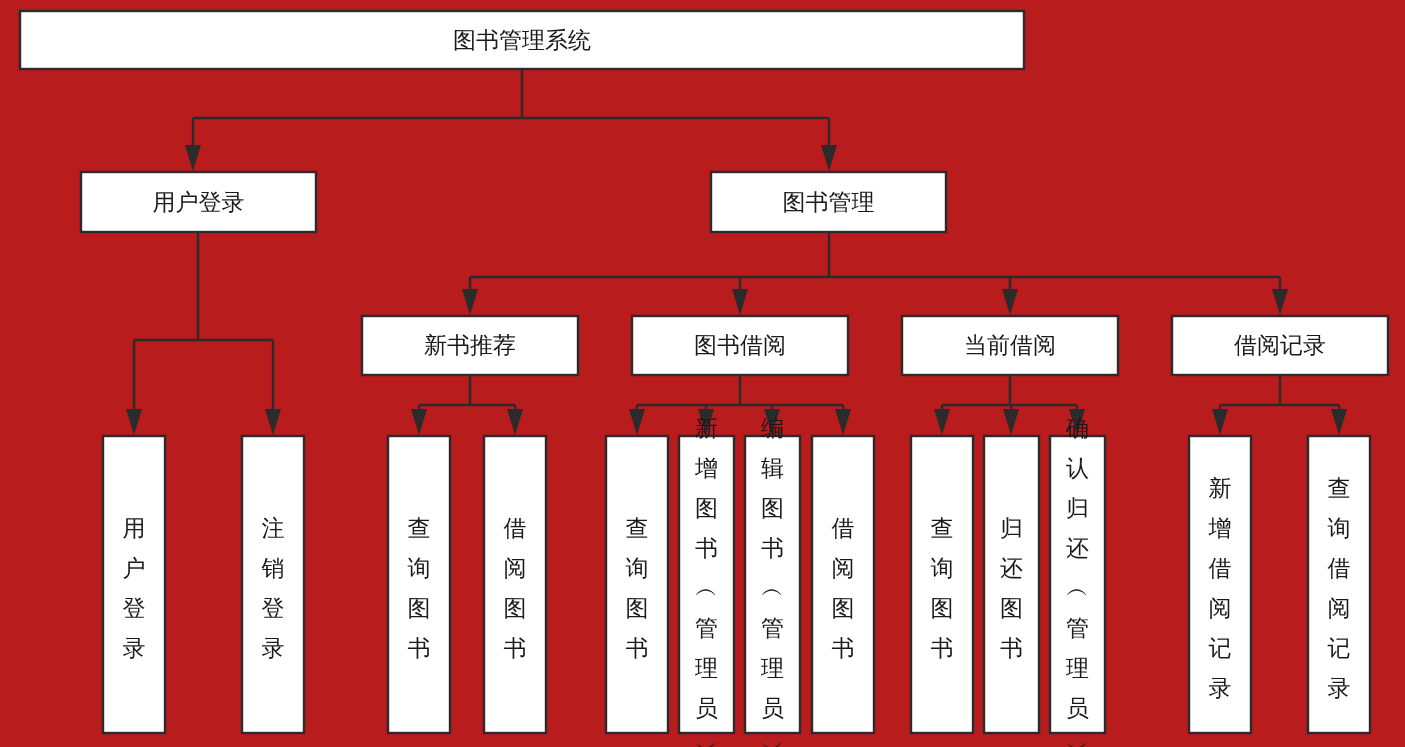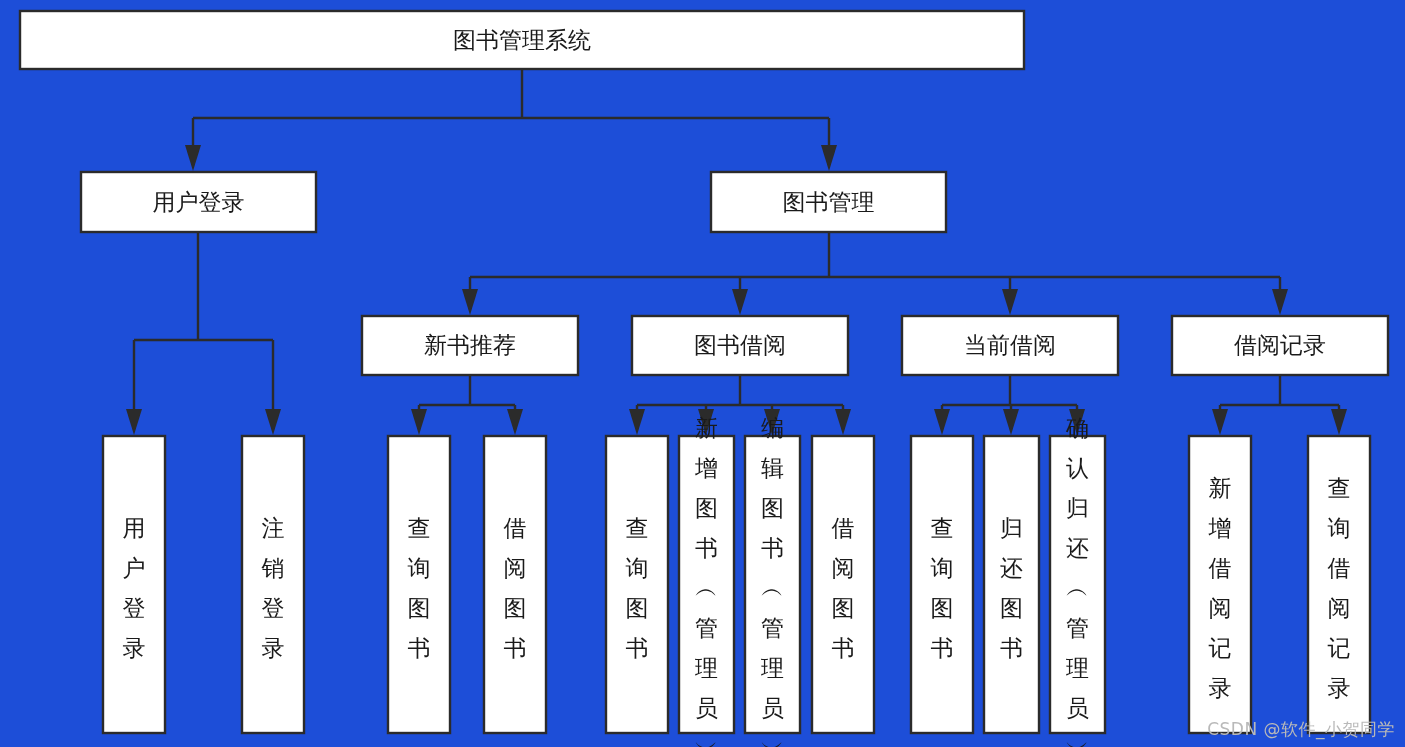--- a/index.html
+++ b/index.html
@@ -7,21 +7,21 @@
     padding: 0;
     background: #ffffff;
   }
   body {
     font-family: "DejaVu Sans", "Liberation Sans", sans-serif;
   }
   #diagram-root {
     position: relative;
     width: 1405px;
     height: 747px;
-    background: #1d4ed8;
+    background: #b91c1c;
     overflow: hidden;
   }
   svg.canvas {
     position: absolute;
     left: 0;
     top: 0;
     width: 1405px;
     height: 747px;
     display: block;
   }
@@ -214,14 +214,13 @@
         <g>
           <rect x="1189" y="436" width="62" height="297" class="node-box"></rect>
           <text x="1220" y="495.7" class="leaf-label"><tspan x="1220" dy="0">新</tspan><tspan x="1220" dy="40">增</tspan><tspan x="1220" dy="40">借</tspan><tspan x="1220" dy="40">阅</tspan><tspan x="1220" dy="40">记</tspan><tspan x="1220" dy="40">录</tspan></text>
         </g>
         <g>
           <rect x="1308" y="436" width="62" height="297" class="node-box"></rect>
           <text x="1339" y="495.7" class="leaf-label"><tspan x="1339" dy="0">查</tspan><tspan x="1339" dy="40">询</tspan><tspan x="1339" dy="40">借</tspan><tspan x="1339" dy="40">阅</tspan><tspan x="1339" dy="40">记</tspan><tspan x="1339" dy="40">录</tspan></text>
         </g>
       </g>
   </svg>
-  <div class="watermark">CSDN @软件_小贺同学</div>
 </div>
 
 </body></html>

